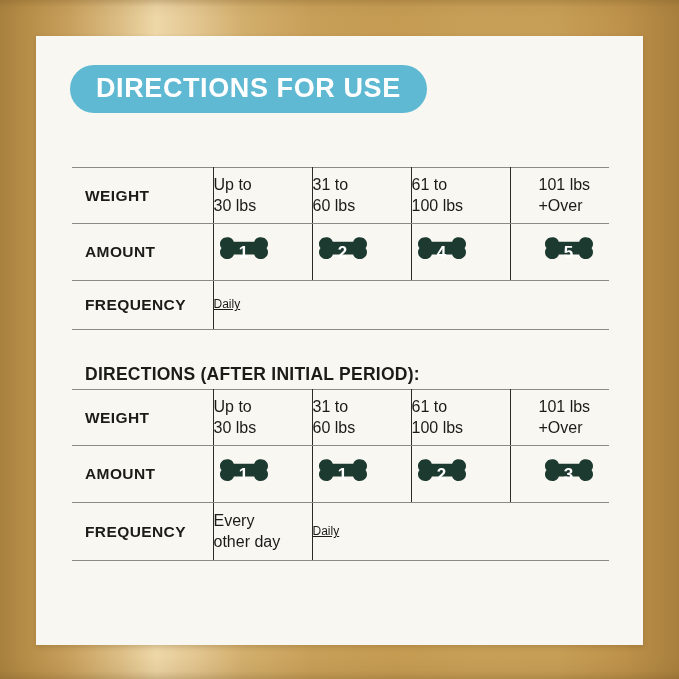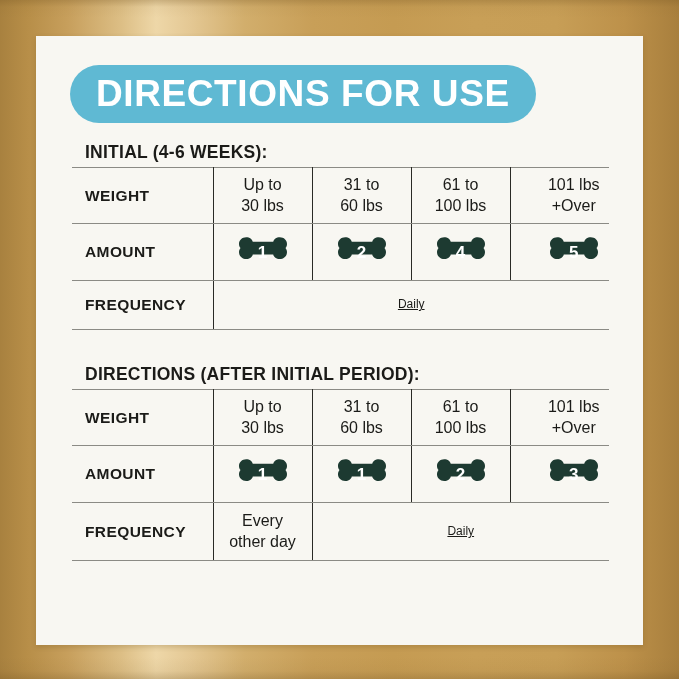--- a/index.html
+++ b/index.html
@@ -72,21 +72,21 @@
     position: absolute;
     left: 34px;
     top: 29px;
   }
   .pill {
     display: inline-block;
     background: #5FB9D3;
     border-radius: 999px;
     padding: 10px 26px 11px 26px;
     color: #FFFFFF;
-    font-size: 37px;
+    font-size: 27px;
     font-weight: bold;
     letter-spacing: 0.6px;
     line-height: 1;
     white-space: nowrap;
   }
 
   
   .section-heading {
     position: absolute;
     left: 49px;
@@ -107,21 +107,21 @@
     border-collapse: collapse;
     table-layout: fixed;
   }
   #table-initial { top: 131px; }
   #table-maintenance { top: 353px; }
 
   .dose-table td {
     border-top: 1.5px solid #8B8B85;
     border-bottom: 1.5px solid #8B8B85;
     padding: 0;
-    text-align: center;
+    text-align: left;
     vertical-align: middle;
     color: #1B1B18;
   }
 
   .col-label { width: 141px; }
   .col-data  { width: 99px; }
 
   td.label-cell {
     text-align: left;
     padding-left: 13px;
@@ -191,21 +191,20 @@
 <body>
 
 <div id="frame"></div>
 
 <div id="card">
 
   <div class="pill-wrap">
     <span class="pill">DIRECTIONS FOR USE</span>
   </div>
 
-  <div class="section-heading" id="heading-initial">INITIAL (4-6 WEEKS):</div>
 
   <table class="dose-table" id="table-initial">
     <colgroup>
       <col class="col-label">
         <col class="col-data">
         <col class="col-data">
         <col class="col-data">
         <col class="col-data">
     </colgroup>
     <tbody>

